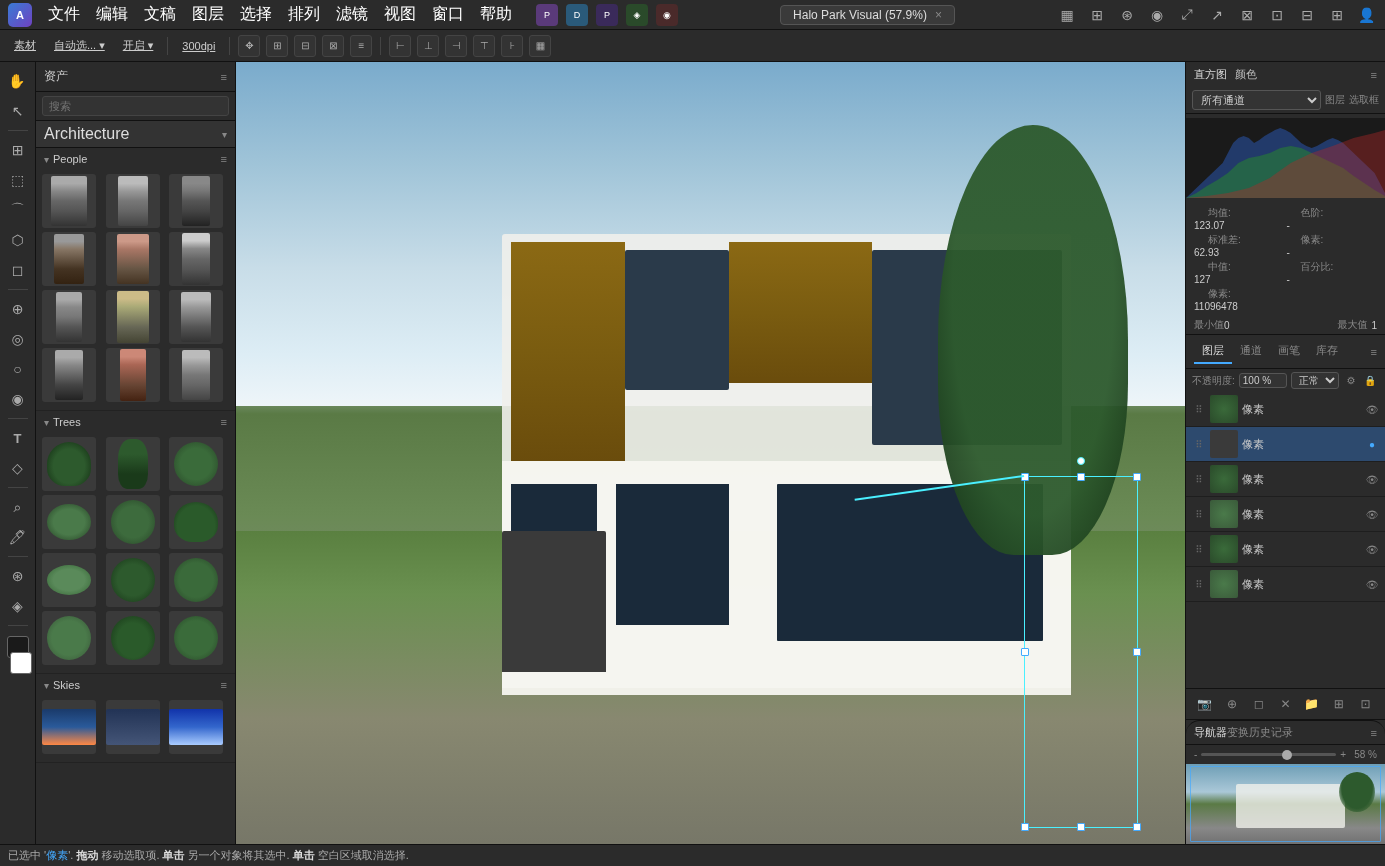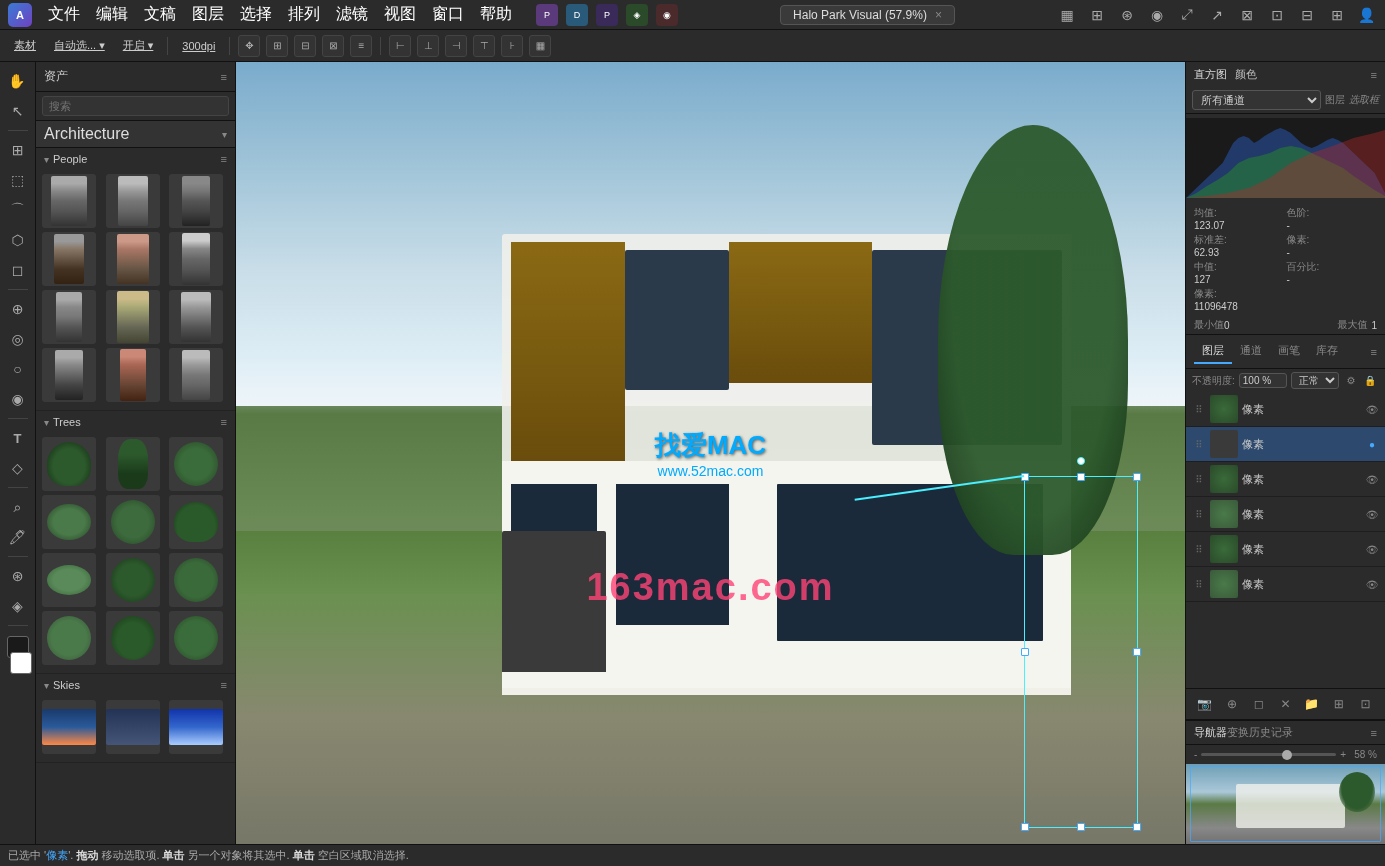--- a/index.html
+++ b/index.html
@@ -74,21 +74,21 @@
     .rpanel-header { display: flex; align-items: center; justify-content: space-between; padding: 5px 8px; }
     .rpanel-label { color: #bbb; font-size: 11px; }
     .rpanel-select { background: #333; border: 1px solid #555; border-radius: 3px; color: #ccc; font-size: 11px; padding: 2px 4px; width: 100%; }
 
     
     .histogram-container { width: 100%; height: 80px; background: #1a1a1a; position: relative; overflow: hidden; margin: 4px 0; }
 
     
     .stats-grid { display: grid; grid-template-columns: 1fr 1fr; gap: 2px; padding: 4px 8px; }
     .stat-item { display: flex; flex-direction: column; }
-    .stat-label { color: #888; font-size: 10px; }
+    .stat-label { color: #888; font-size: 10px; margin-left: 14px; }
     .stat-value { color: #ccc; font-size: 10px; }
     .stat-row { display: flex; align-items: center; justify-content: space-between; padding: 2px 8px; }
     .stat-row-label { color: #888; font-size: 10px; }
     .stat-row-value { color: #ccc; font-size: 10px; }
 
     
     .layers-section { flex: 1; display: flex; flex-direction: column; overflow: hidden; }
     .layers-tabs { display: flex; border-bottom: 1px solid #111; }
     .layers-tab { padding: 4px 8px; color: #888; font-size: 11px; cursor: pointer; }
     .layers-tab.active { color: #ddd; border-bottom: 2px solid #4af; }
@@ -100,21 +100,21 @@
     .layer-vis { width: 14px; height: 14px; display: flex; align-items: center; justify-content: center; color: #666; font-size: 10px; }
     .layer-thumb { width: 28px; height: 28px; background: #3a3a3a; border-radius: 2px; flex-shrink: 0; overflow: hidden; }
     .layer-name { color: #ccc; font-size: 11px; flex: 1; }
     .layer-eye { width: 14px; height: 14px; color: #888; cursor: pointer; font-size: 10px; display: flex; align-items: center; justify-content: center; }
 
     
     .layer-actions { display: flex; align-items: center; justify-content: space-around; padding: 4px 6px; border-top: 1px solid #111; border-bottom: 1px solid #111; }
     .layer-action-btn { color: #888; cursor: pointer; font-size: 12px; width: 22px; height: 22px; display: flex; align-items: center; justify-content: center; }
 
     
-    .navigator-section { border-top: 1px solid #111; }
+    .navigator-section { border-top: 1px solid #111; border-radius: 14px; }
     .nav-tabs { display: flex; align-items: center; justify-content: space-between; padding: 4px 8px; border-bottom: 1px solid #111; }
     .nav-tab { color: #888; font-size: 11px; cursor: pointer; }
     .nav-tab.active { color: #ddd; }
     .nav-controls { display: flex; align-items: center; gap: 4px; padding: 4px 8px; }
     .nav-zoom { color: #888; font-size: 10px; }
     .nav-slider { flex: 1; height: 3px; background: #555; border-radius: 2px; position: relative; cursor: pointer; }
     .nav-slider-thumb { width: 10px; height: 10px; background: #aaa; border-radius: 50%; position: absolute; top: -3.5px; left: 60%; }
     .nav-preview { width: 100%; height: 80px; background: #3a3a3a; position: relative; overflow: hidden; }
     .nav-preview-img { width: 100%; height: 100%; object-fit: cover; background: linear-gradient(135deg, #87CEEB 0%, #5a8c4a 60%, #888 90%); }
 
@@ -391,27 +391,20 @@
         <div style="position:absolute;left:29%;top:54%;width:9%;height:18%;background:#1a2a3a;"></div>
         <div style="position:absolute;left:40%;top:54%;width:12%;height:18%;background:#1a2a3a;"></div>
         <div style="position:absolute;left:57%;top:54%;width:28%;height:20%;background:#1a2a3a;border-radius:1px;"></div>
 
         <div style="position:absolute;right:6%;top:8%;width:20%;height:55%;background:radial-gradient(ellipse at 50% 40%,#2d5a2d 60%,#1a3a1a 90%);border-radius:50% 50% 40% 40%;opacity:0.95;"></div>
 
         <div style="position:absolute;left:28%;top:60%;width:11%;height:18%;background:#3a3a3a;border-radius:2px 2px 0 0;"></div>
       </div>
     </div>
 
-    <div class="watermark">
-      <div style="font-size:26px;font-weight:bold;color:#00aaff;text-shadow:1px 1px 3px rgba(0,0,0,0.6);">找爱MAC</div>
-      <div style="font-size:14px;color:#00aaff;">www.52mac.com</div>
-    </div>
-    <div class="watermark2">
-      <div style="font-size:38px;font-weight:bold;color:#ff4477;opacity:0.8;letter-spacing:2px;">163mac.com</div>
-    </div>
 
     <div class="selection-box" style="right:5%;bottom:2%;width:12%;height:45%;border:1.5px solid #4af0ff;">
 
       <div class="sel-handle" style="top:-4px;left:-4px;"></div>
       <div class="sel-handle" style="top:-4px;right:-4px;"></div>
       <div class="sel-handle" style="bottom:-4px;left:-4px;"></div>
       <div class="sel-handle" style="bottom:-4px;right:-4px;"></div>
 
       <div class="sel-handle" style="top:-4px;left:50%;transform:translateX(-50%);"></div>
       <div class="sel-handle" style="bottom:-4px;left:50%;transform:translateX(-50%);"></div>
@@ -432,21 +425,21 @@
         <span style="margin-left:8px;" class="rpanel-label">颜色</span>
         <span style="flex:1;"></span>
         <span class="section-menu">≡</span>
       </div>
 
       <div style="display:flex;align-items:center;padding:3px 6px;gap:4px;border-bottom:1px solid #111;">
         <select class="rpanel-select" style="flex:1;">
           <option>所有通道</option>
         </select>
         <span class="rpanel-label" style="font-size:10px;color:#888;cursor:pointer;">图层</span>
-        <span class="rpanel-label" style="font-size:10px;color:#888;cursor:pointer;font-style:italic;">选取框</span>
+        <span class="rpanel-label" style="font-size:10px;color:#888;cursor:pointer;">选取框</span>
       </div>
 
       <div class="histogram-container">
         <svg width="100%" height="80" viewBox="0 0 190 80" preserveAspectRatio="none" style="position:absolute;inset:0;">
           <defs>
             <linearGradient id="rg" x1="0" y1="0" x2="1" y2="0">
               <stop offset="0%" stop-color="#1a1a44"></stop>
               <stop offset="33%" stop-color="#1a441a"></stop>
               <stop offset="66%" stop-color="#441a1a"></stop>
               <stop offset="100%" stop-color="#222"></stop>

